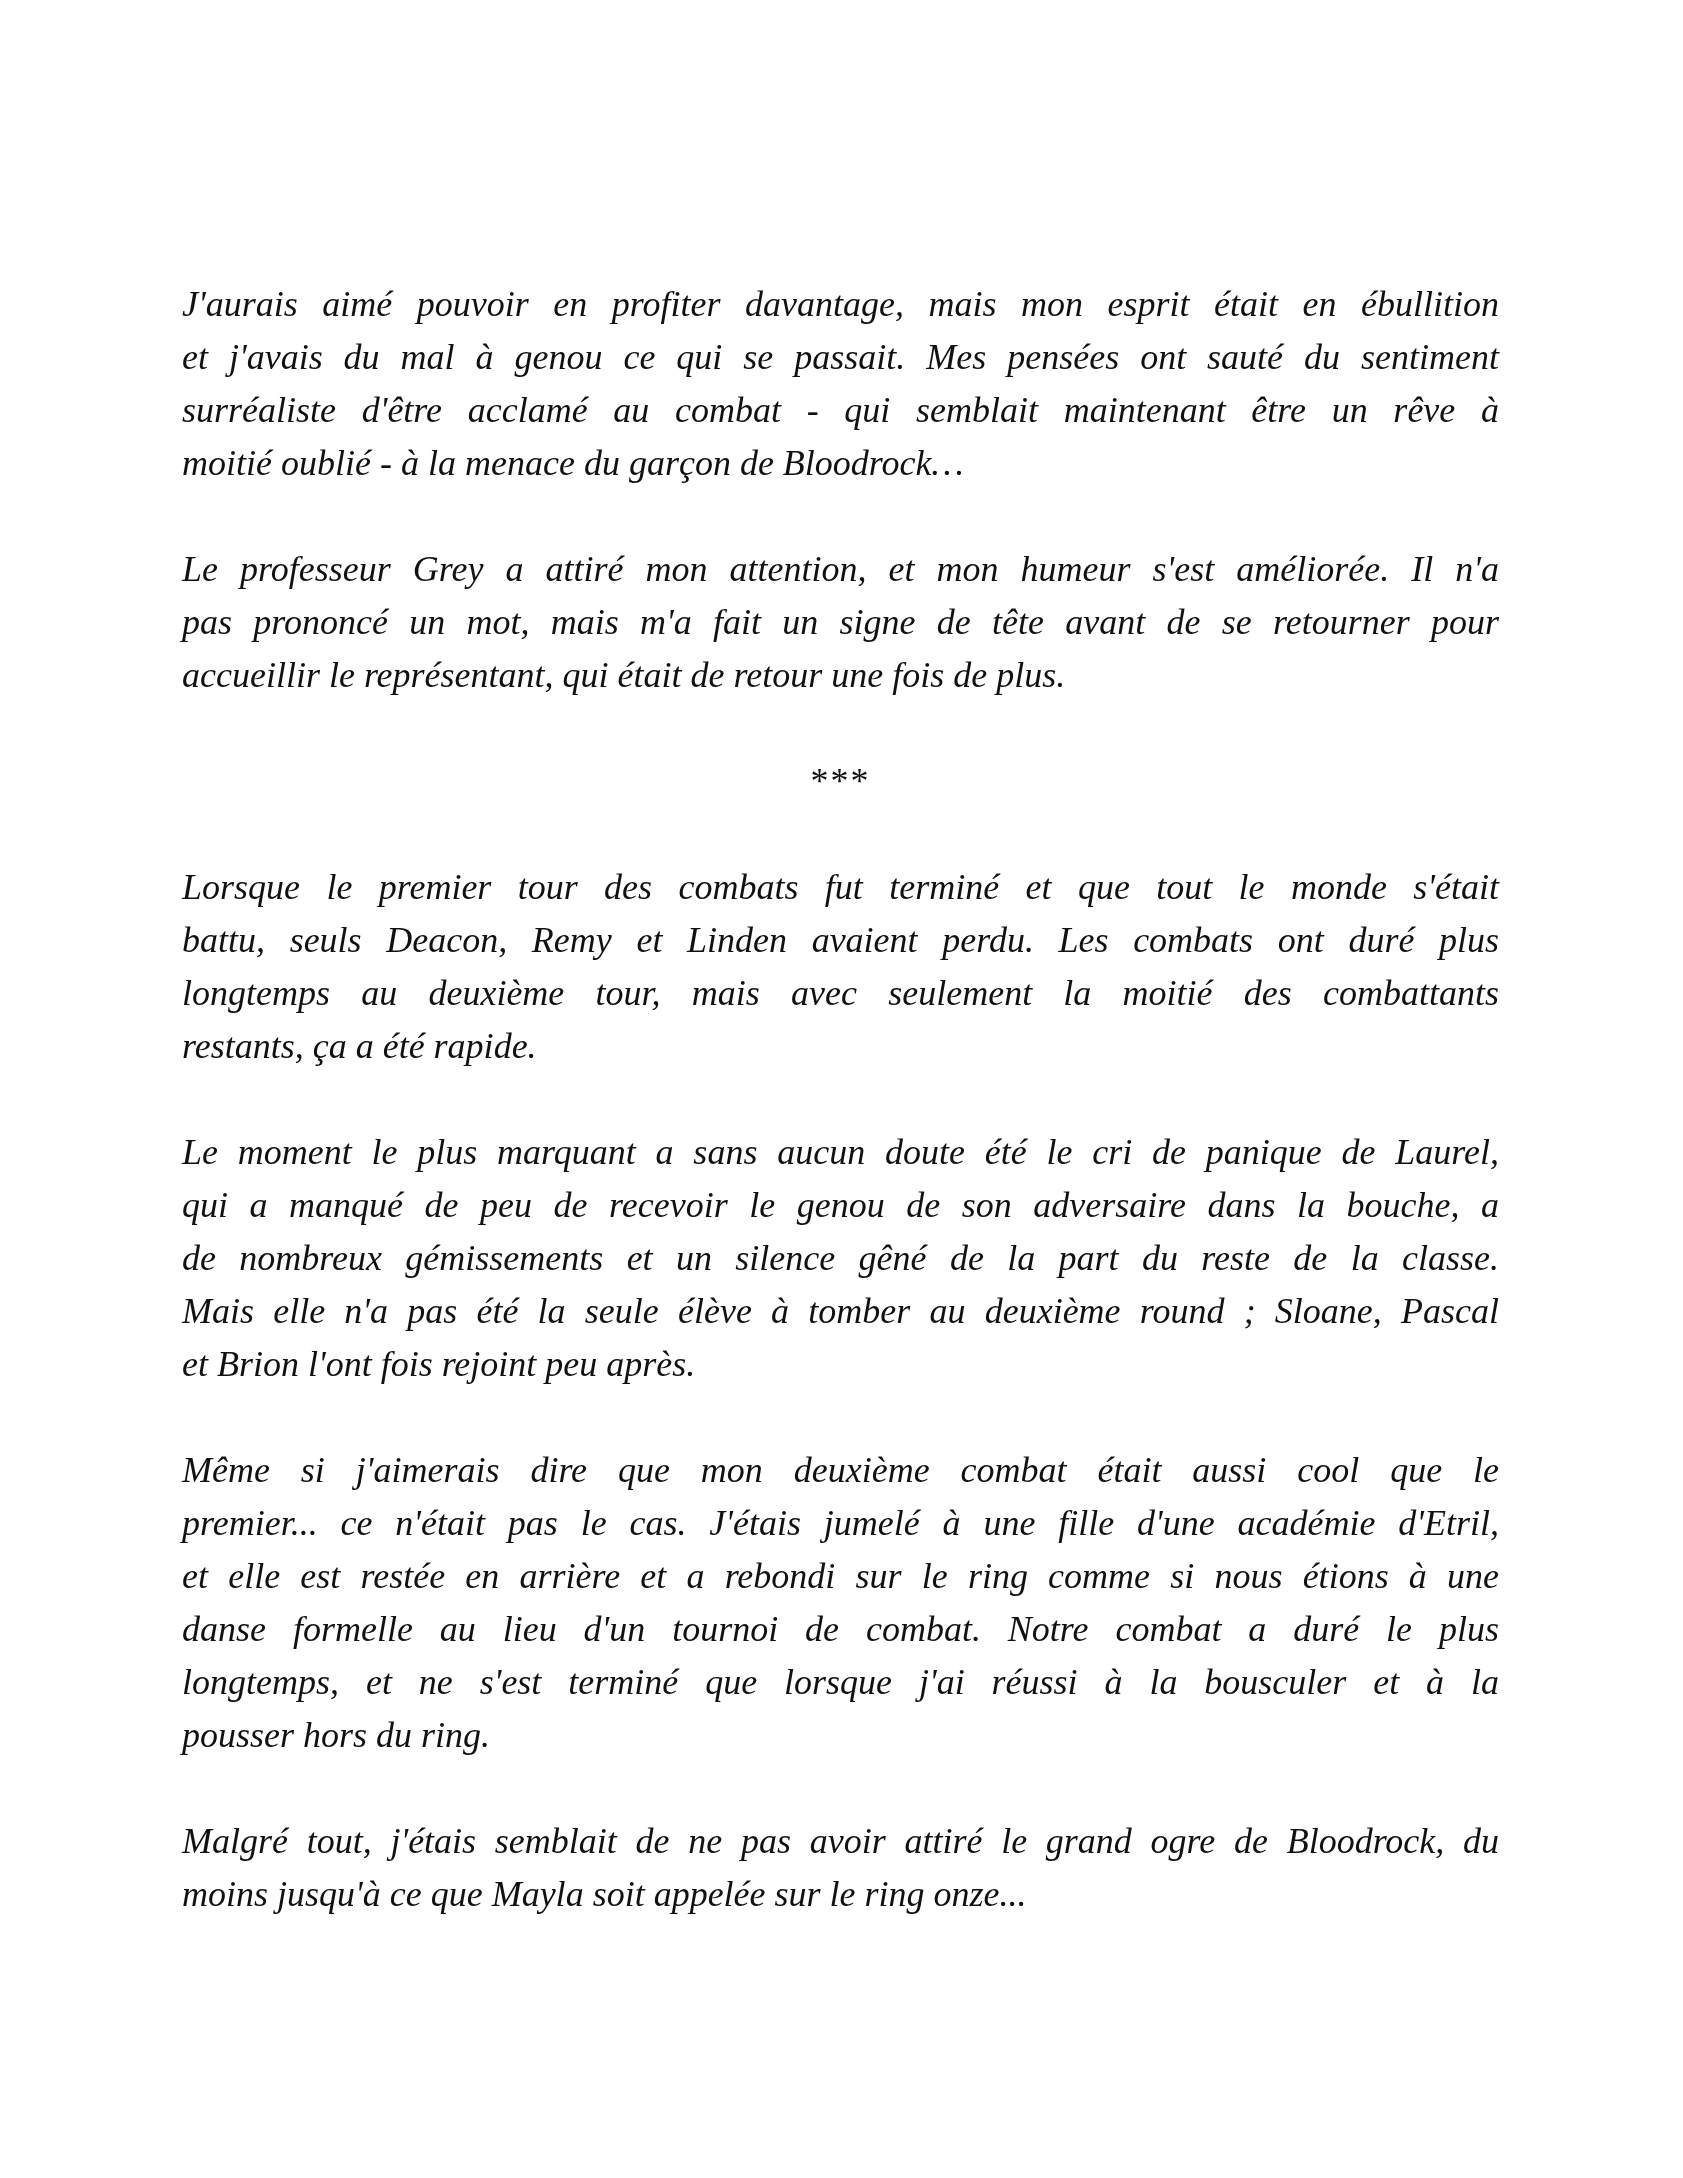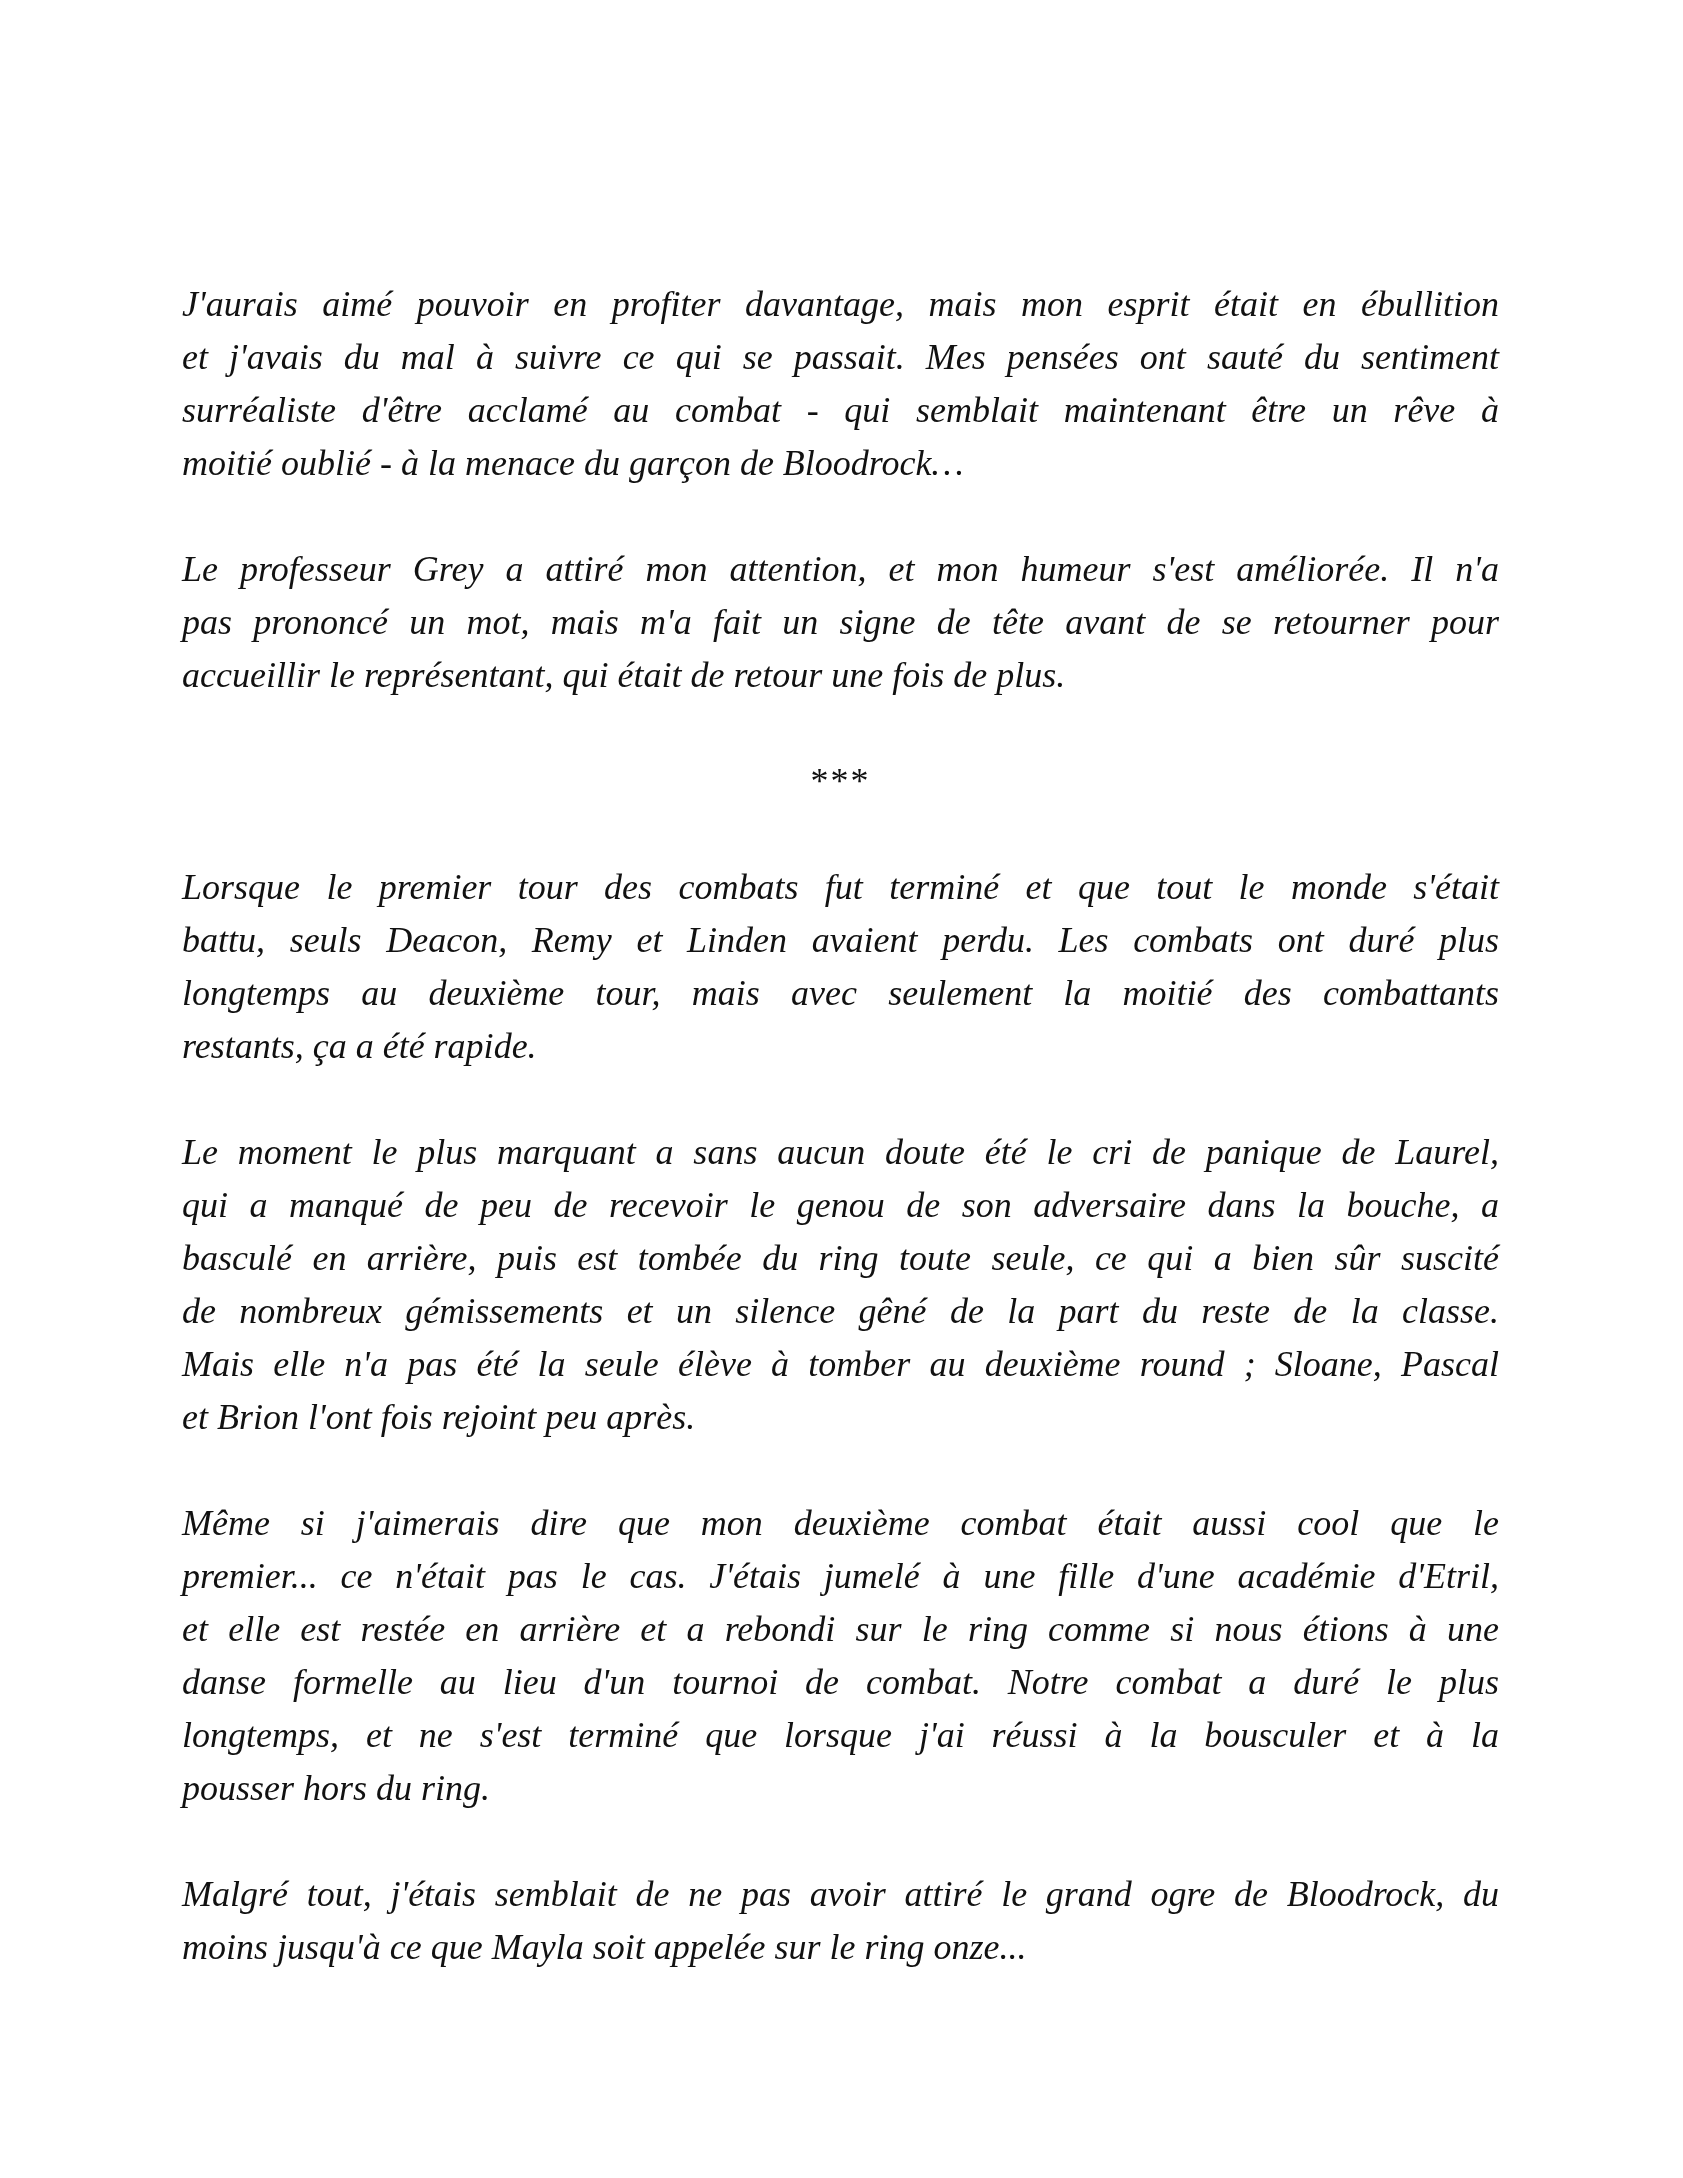--- a/index.html
+++ b/index.html
@@ -46,21 +46,21 @@
       letter-spacing: 2px;
     }
   </style>
 </head>
 <body>
 
 <div class="page">
 
   <p class="para">
     <span class="line">J'aurais aimé pouvoir en profiter davantage, mais mon esprit était en ébullition</span>
-    <span class="line">et j'avais du mal à suivre ce qui se passait. Mes pensées ont sauté du sentiment</span>
+    <span class="line">et j'avais du mal à genou ce qui se passait. Mes pensées ont sauté du sentiment</span>
     <span class="line">surréaliste d'être acclamé au combat - qui semblait maintenant être un rêve à</span>
     <span class="line last">moitié oublié - à la menace du garçon de Bloodrock…</span>
   </p>
 
   <p class="para">
     <span class="line">Le professeur Grey a attiré mon attention, et mon humeur s'est améliorée. Il n'a</span>
     <span class="line">pas prononcé un mot, mais m'a fait un signe de tête avant de se retourner pour</span>
     <span class="line last">accueillir le représentant, qui était de retour une fois de plus.</span>
   </p>
 
@@ -69,21 +69,20 @@
   <p class="para">
     <span class="line">Lorsque le premier tour des combats fut terminé et que tout le monde s'était</span>
     <span class="line">battu, seuls Deacon, Remy et Linden avaient perdu. Les combats ont duré plus</span>
     <span class="line">longtemps au deuxième tour, mais avec seulement la moitié des combattants</span>
     <span class="line last">restants, ça a été rapide.</span>
   </p>
 
   <p class="para">
     <span class="line">Le moment le plus marquant a sans aucun doute été le cri de panique de Laurel,</span>
     <span class="line">qui a manqué de peu de recevoir le genou de son adversaire dans la bouche, a</span>
-    <span class="line">basculé en arrière, puis est tombée du ring toute seule, ce qui a bien sûr suscité</span>
     <span class="line">de nombreux gémissements et un silence gêné de la part du reste de la classe.</span>
     <span class="line">Mais elle n'a pas été la seule élève à tomber au deuxième round ; Sloane, Pascal</span>
     <span class="line last">et Brion l'ont fois rejoint peu après.</span>
   </p>
 
   <p class="para">
     <span class="line">Même si j'aimerais dire que mon deuxième combat était aussi cool que le</span>
     <span class="line">premier... ce n'était pas le cas. J'étais jumelé à une fille d'une académie d'Etril,</span>
     <span class="line">et elle est restée en arrière et a rebondi sur le ring comme si nous étions à une</span>
     <span class="line">danse formelle au lieu d'un tournoi de combat. Notre combat a duré le plus</span>

